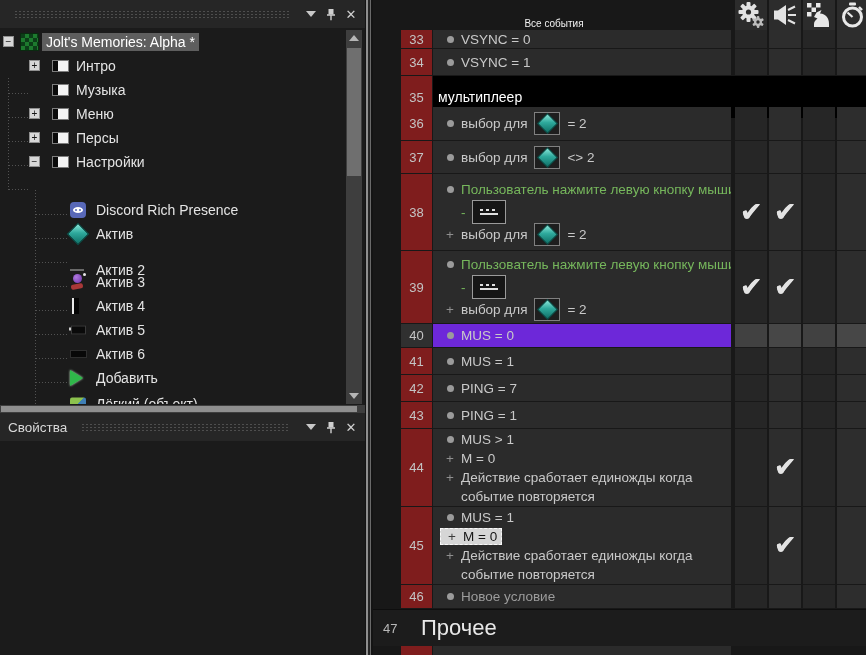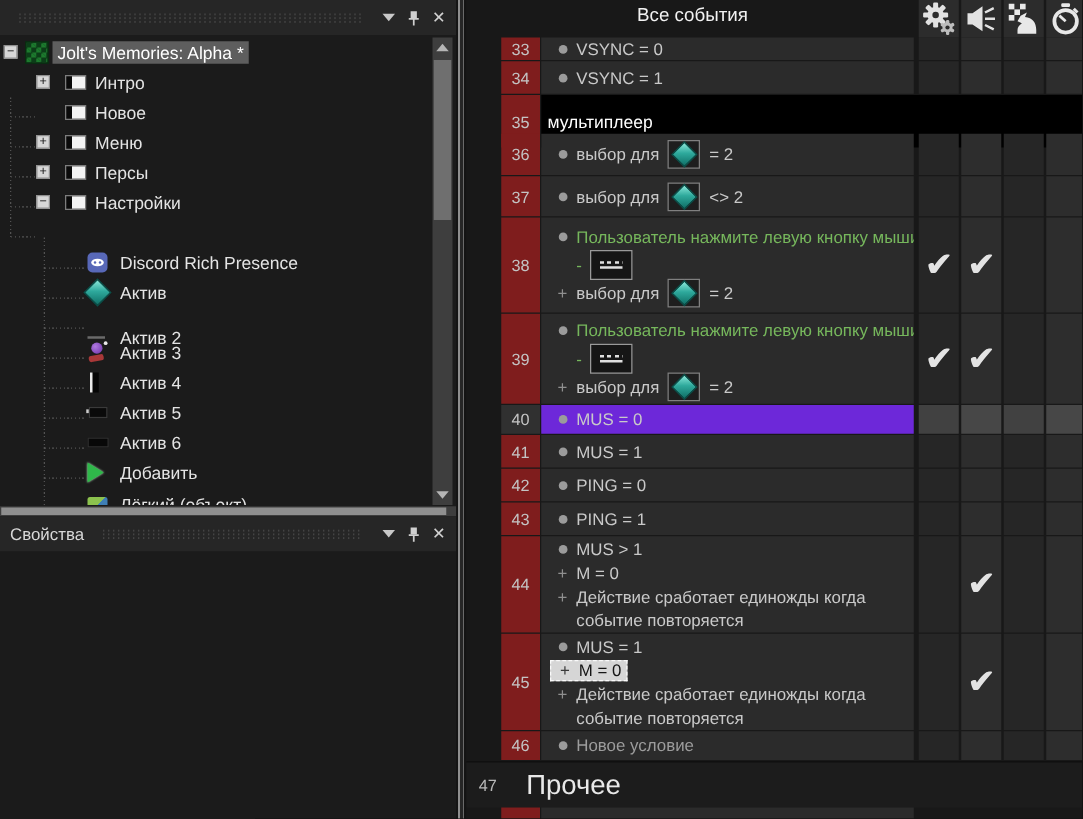--- a/index.html
+++ b/index.html
@@ -56,21 +56,21 @@
   .va{position:absolute;left:3px;width:0;height:0;border-left:5px solid transparent;border-right:5px solid transparent;}
   .va.up{top:5px;border-bottom:6px solid #b5b5b5;}
   .va.dn{bottom:5px;border-top:6px solid #b5b5b5;}
   .hscroll{position:absolute;left:0;top:405px;width:365px;height:8px;background:#3e3e3e;}
   .hthumb{position:absolute;left:1px;top:1px;width:356px;height:6px;background:#8f8f8f;}
   
   .splitter{position:absolute;left:365px;top:0;width:8px;height:655px;
      background:linear-gradient(90deg,#141414 0 1px,#8f8f8f 1px 3px,#262626 3px 5px,#6a6a6a 5px 6px,#141414 6px 8px);}
   
   .events{position:absolute;left:373px;top:0;width:493px;height:655px;background:#181818;overflow:hidden;}
-  .ev-head-txt{position:absolute;left:0;top:6px;width:362px;text-align:center;color:#f2f2f2;font-size:15px;line-height:14px;}
+  .ev-head-txt{position:absolute;left:0;top:17px;width:362px;text-align:center;color:#f2f2f2;font-size:10px;line-height:14px;}
   .hcell{position:absolute;top:0;height:30px;width:32px;background:#2c2c2c;display:flex;align-items:center;justify-content:center;}
   .hc1{left:362px}.hc2{left:396px}.hc3{left:430px}.hc4{left:464px}
   .ev-row{position:absolute;left:0;width:493px;}
   .num{position:absolute;left:28px;top:0;bottom:0;width:31px;background:#7f1d1d;color:#c4c4c4;font-size:13px;
        display:flex;align-items:center;justify-content:center;}
   .cond{position:absolute;left:60px;top:0;bottom:0;width:298px;background:#2b2b2b;color:#c9c9c9;font-size:13.5px;
         display:flex;flex-direction:column;justify-content:center;padding-left:6px;box-sizing:border-box;overflow:hidden;}
   .cell{position:absolute;top:0;bottom:0;width:32px;background:#262626;display:flex;align-items:center;justify-content:center;}
   .cc1{left:362px}.cc2{left:396px;background:#2d2d2d}.cc3{left:430px}.cc4{left:464px;background:#2d2d2d}
   .hl .num{background:#303030}.hl .cond{background:#6d28d9}
@@ -152,21 +152,21 @@
         <span class="ebox" style="left:29px">+</span>
         <span class="ticon" style="left:52px">
             <span class="i-frame"></span>
           </span>
         <span class="tlabel" style="left:72px">Интро</span>
       </div>
       <div class="trow" style="top:50px">
         <span class="ticon" style="left:52px">
             <span class="i-frame"></span>
           </span>
-        <span class="tlabel" style="left:72px">Новое</span>
+        <span class="tlabel" style="left:72px">Музыка</span>
       </div>
       <div class="trow" style="top:74px">
         <span class="ebox" style="left:29px">+</span>
         <span class="ticon" style="left:52px">
             <span class="i-frame"></span>
           </span>
         <span class="tlabel" style="left:72px">Меню</span>
       </div>
       <div class="trow" style="top:98px">
         <span class="ebox" style="left:29px">+</span>
@@ -506,21 +506,21 @@
         <div class="cell cc3"></div>
         <div class="cell cc4"></div>
     </div>
     <div class="ev-row" style="top:375px;height:26px">
       <div class="num">42</div>
       <div class="cond">
         <div class="line">
             <span class="mark">
               <span class="bullet"></span>
             </span>
-            <span>PING = 0</span>
+            <span>PING = 7</span>
           </div>
       </div>
       <div class="cell cc1"></div>
         <div class="cell cc2"></div>
         <div class="cell cc3"></div>
         <div class="cell cc4"></div>
     </div>
     <div class="ev-row" style="top:402px;height:26px">
       <div class="num">43</div>
       <div class="cond">

